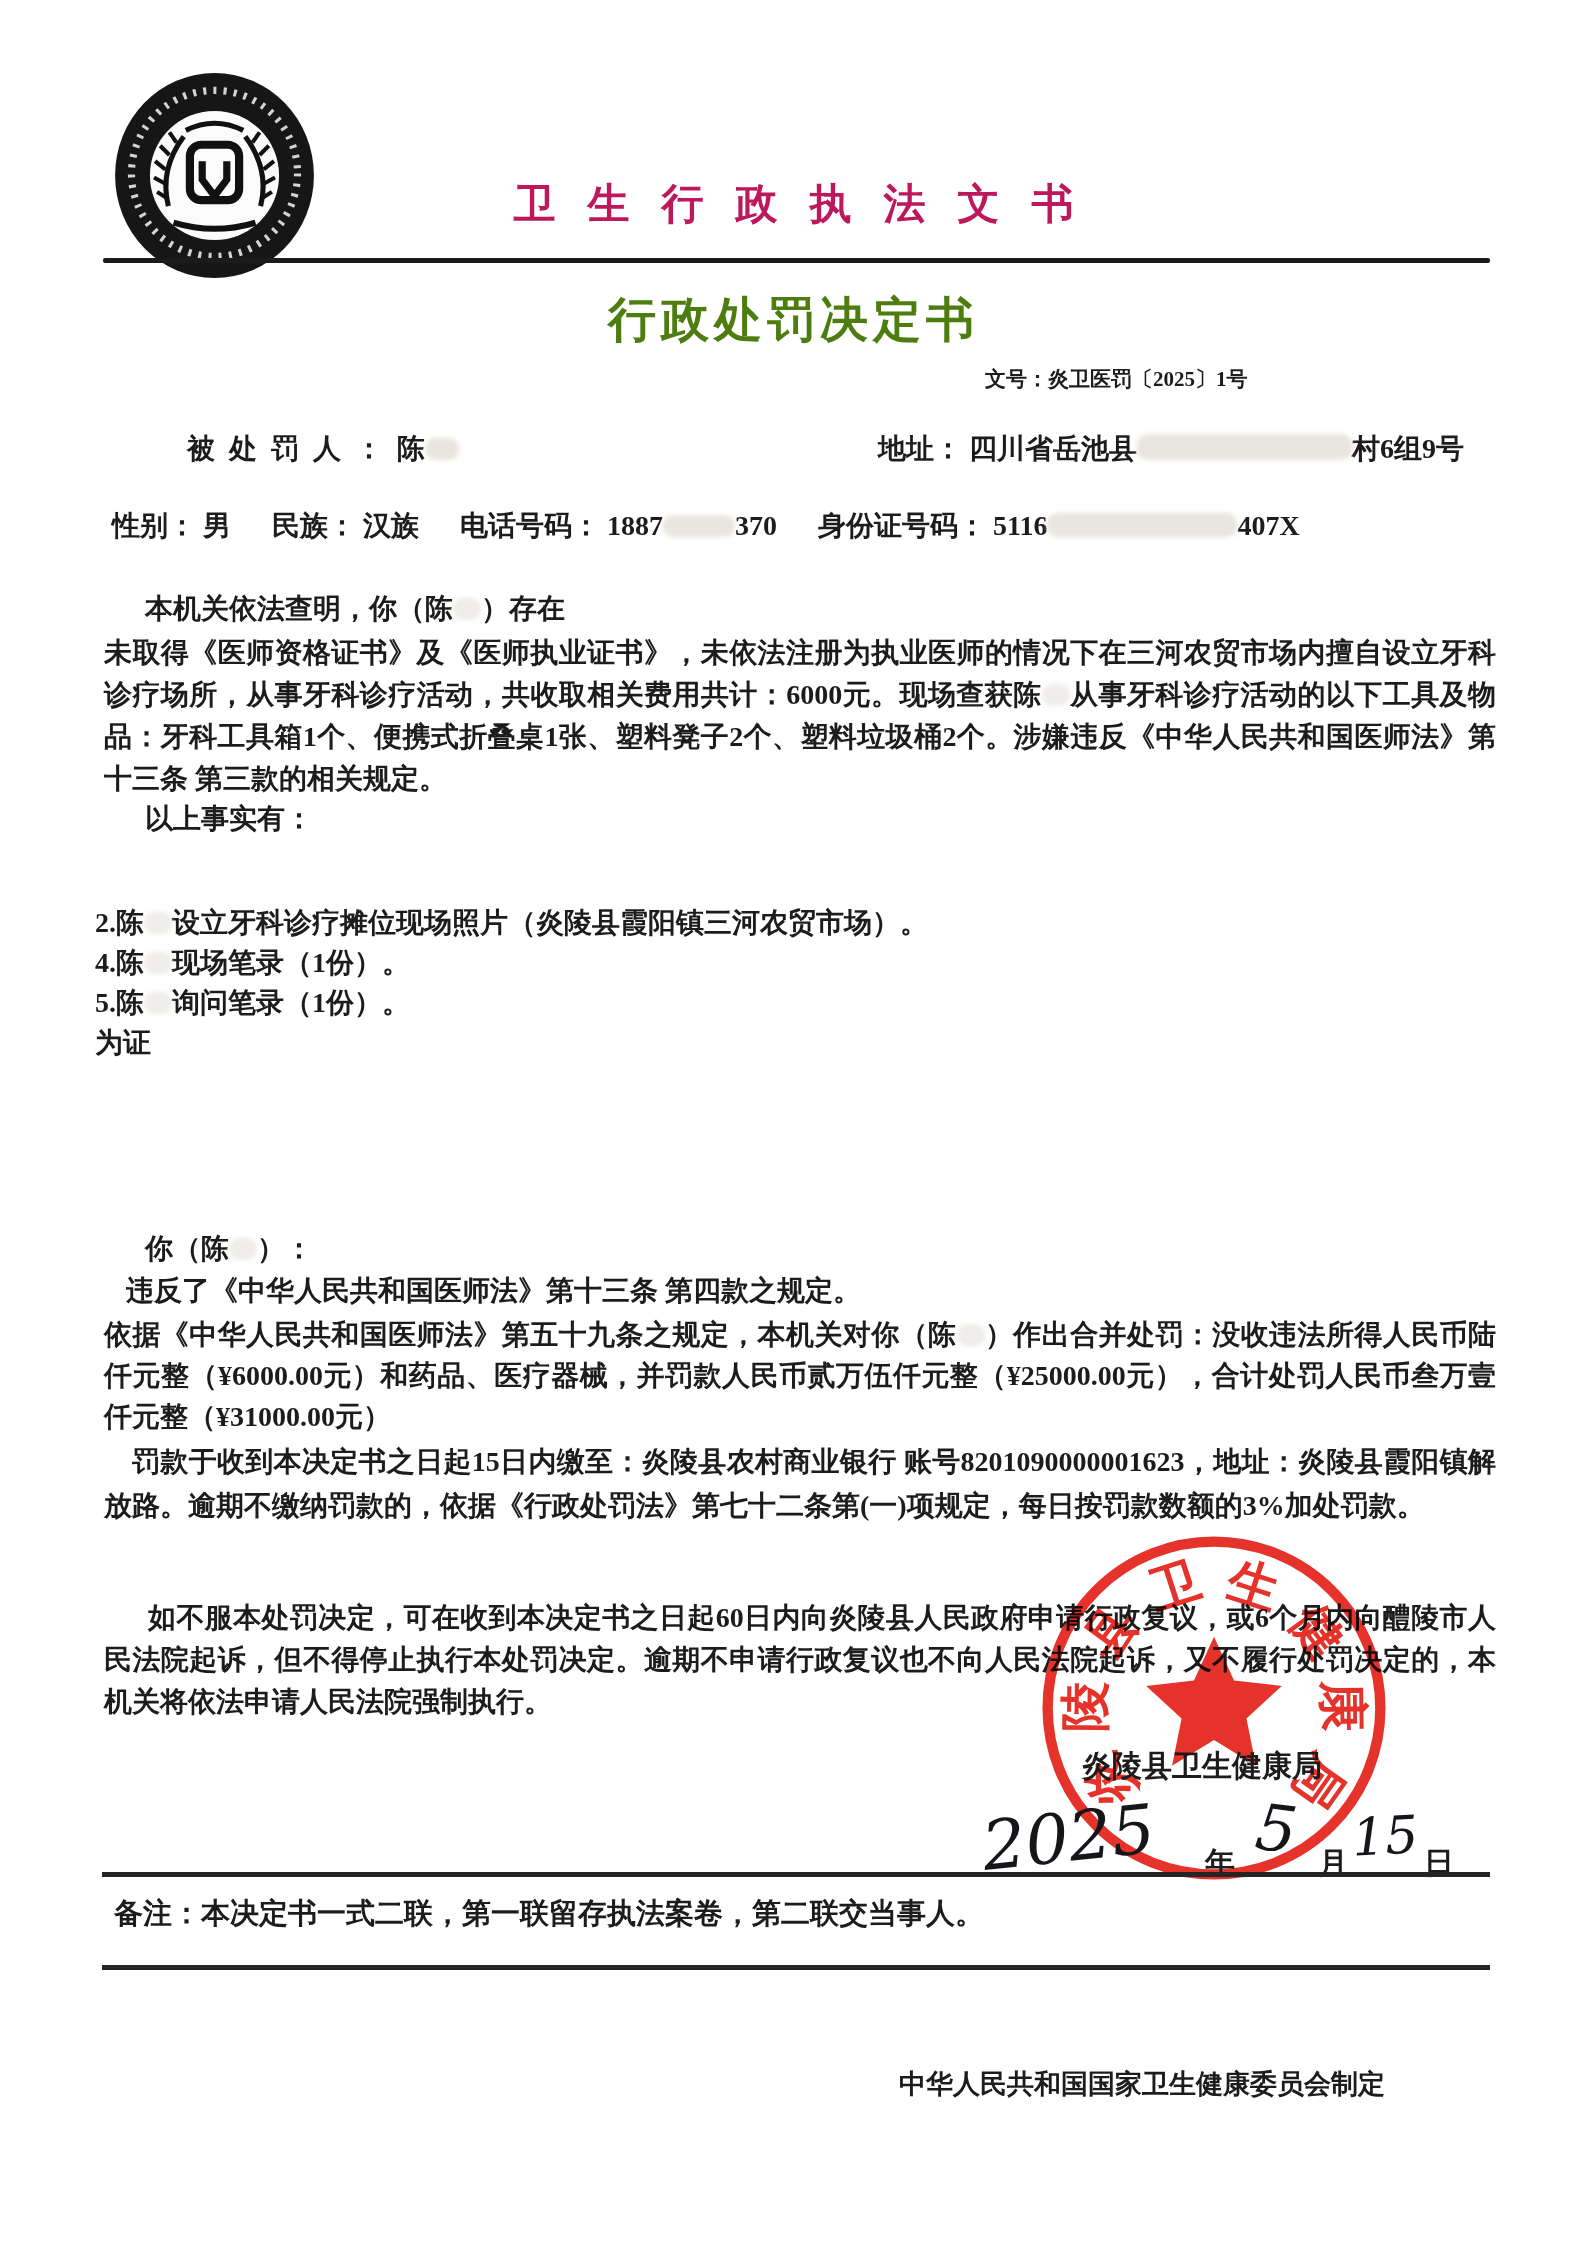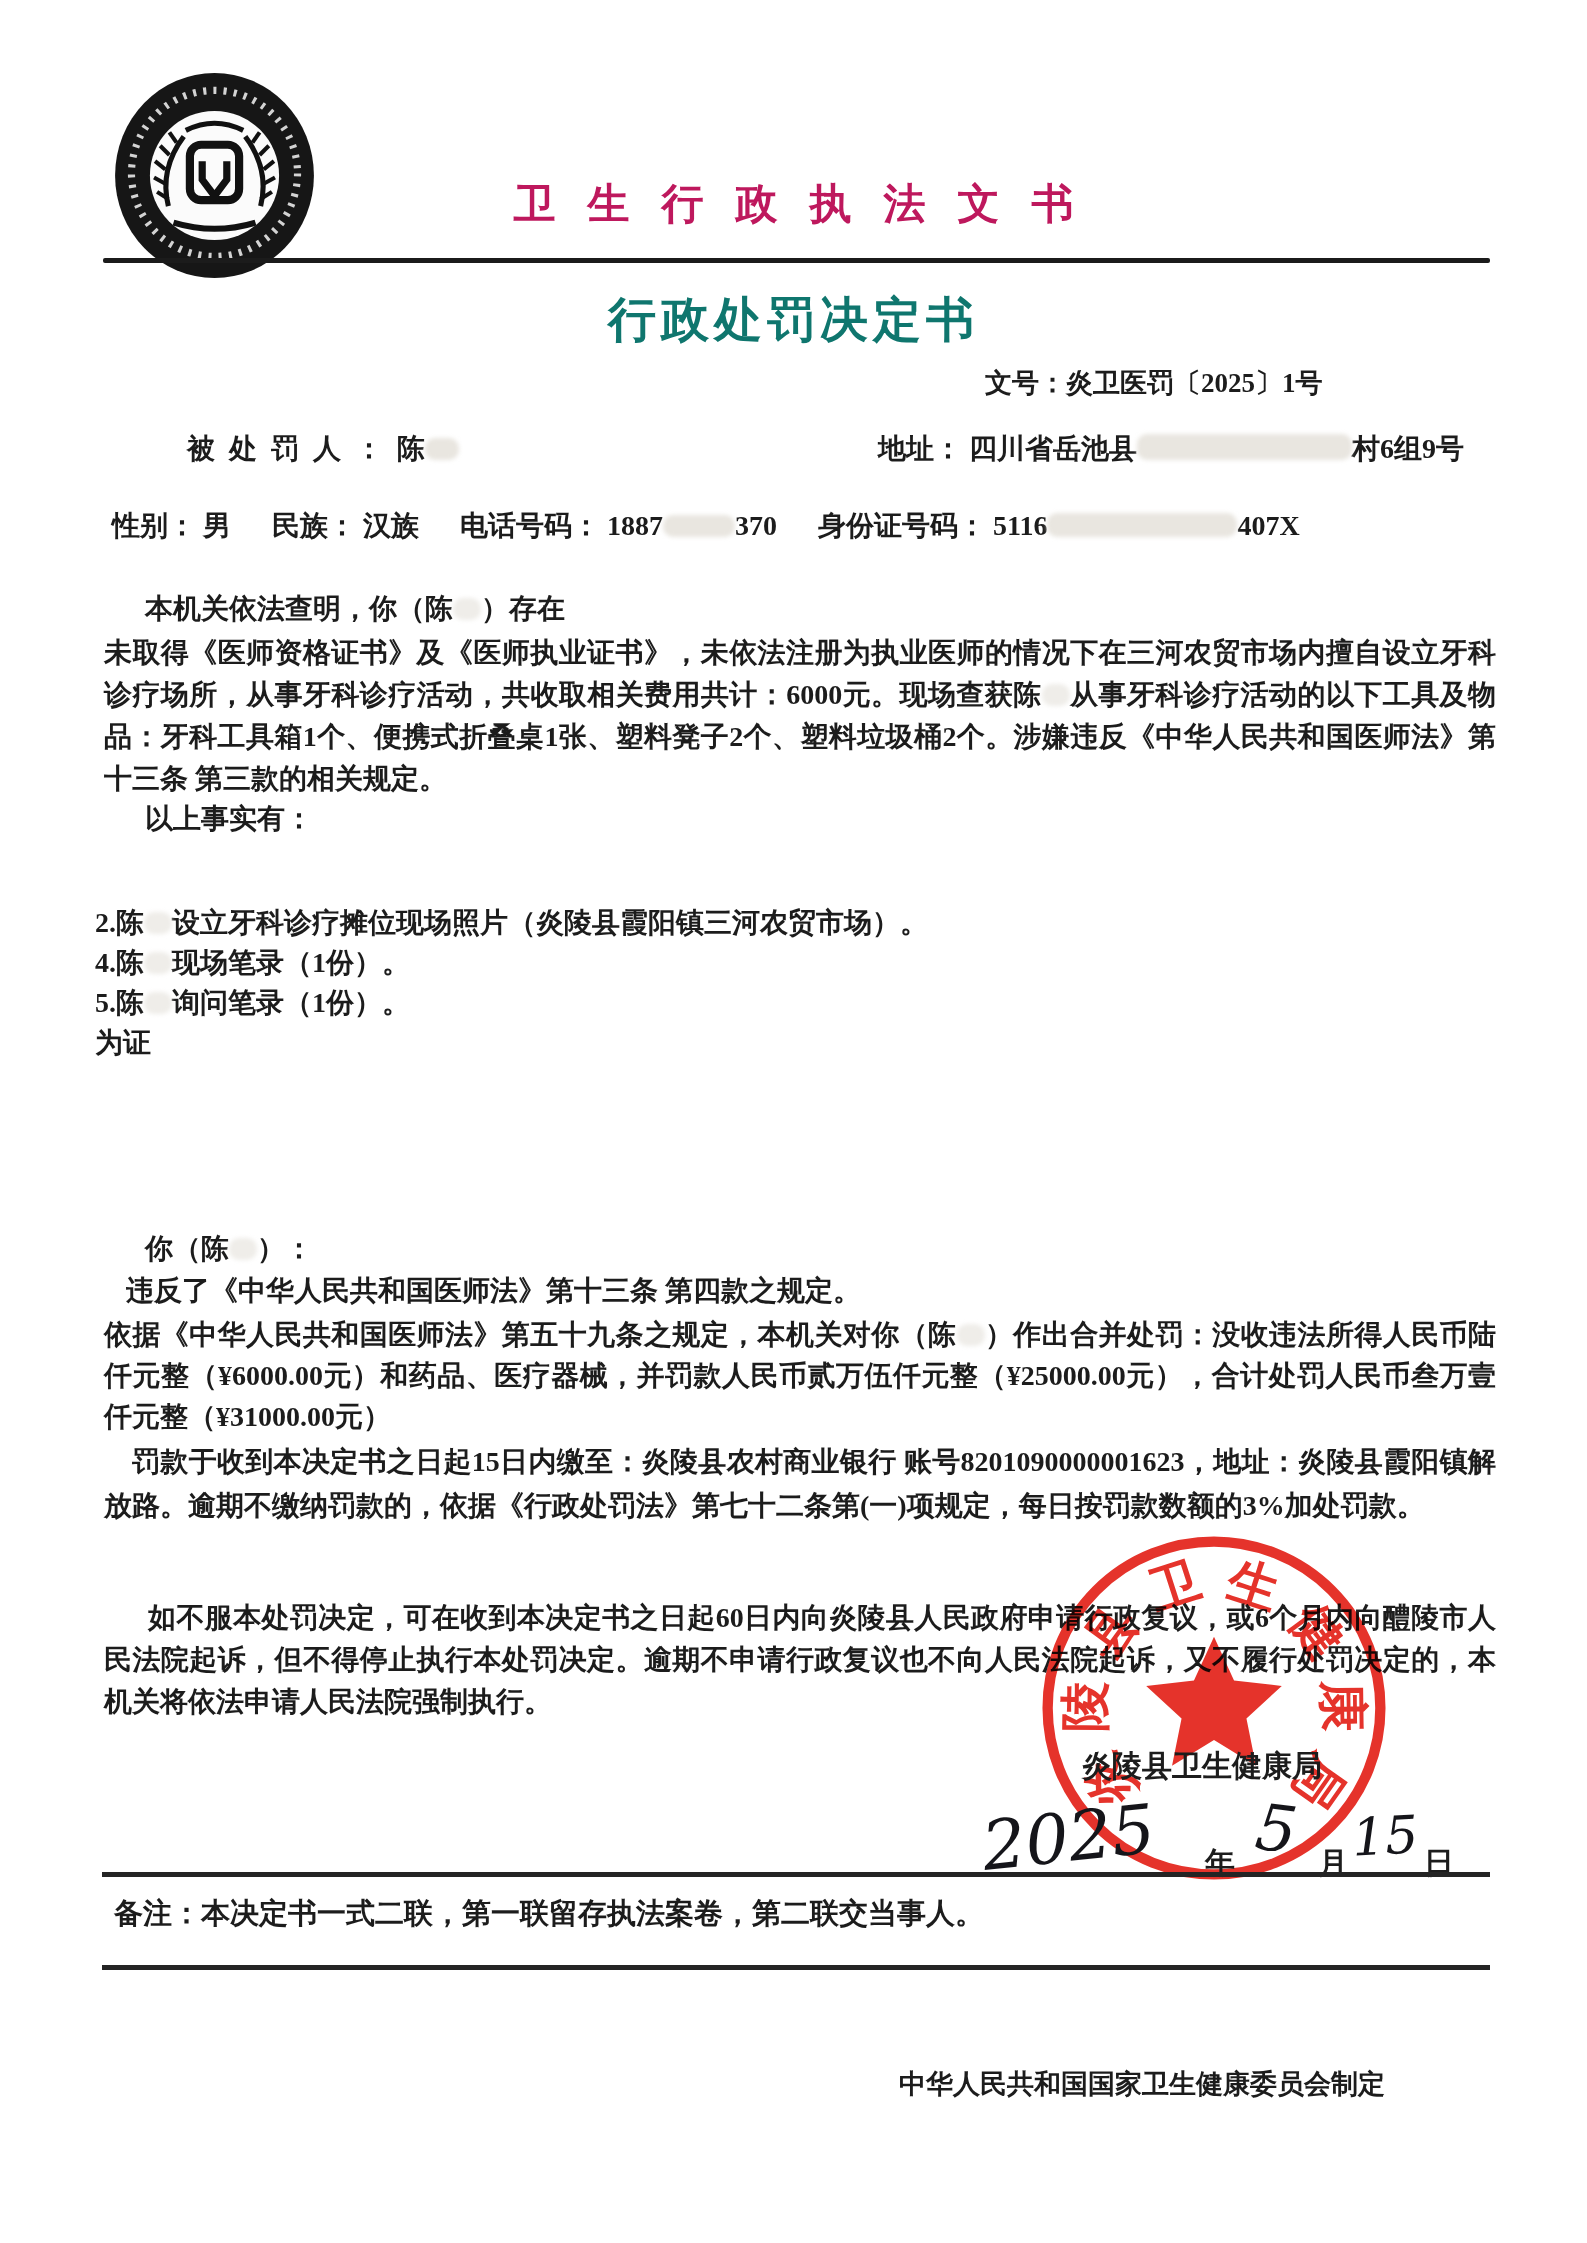--- a/index.html
+++ b/index.html
@@ -12,23 +12,23 @@
   
   .emblem{left:112px;top:70px;width:205px;height:212px;}
   .banner-title{
     left:0;top:176px;width:100%;text-align:center;
     font-size:42px;font-weight:600;letter-spacing:32px;text-indent:32px;
     color:#be185d;
   }
   .top-rule{left:103px;top:258px;width:1387px;height:5px;background:#1b1b1b;border-radius:2px;}
   .doc-title{
     left:0;top:288px;width:100%;text-align:center;
-    font-size:48px;font-weight:bold;letter-spacing:5px;color:#0f766e;
+    font-size:48px;font-weight:bold;letter-spacing:5px;color:#4d7c0f;
   }
-  .doc-number{left:985px;top:365px;font-size:27px;font-weight:600;}
+  .doc-number{left:985px;top:365px;font-size:21px;font-weight:600;}
   
   .party-line1{left:0;top:430px;width:100%;font-size:28px;font-weight:600;}
   .pl1-left{position:absolute;left:145px;top:0;white-space:nowrap;margin-left:42px;}
   .pl1-right{position:absolute;left:878px;top:0;white-space:nowrap;}
   .spaced-label{letter-spacing:14px;}
   .party-line2{left:112px;top:507px;font-size:28px;font-weight:600;white-space:nowrap;}
   .party-line2 .grp{margin-right:34px;}
   
   .para{font-size:28px;line-height:42px;font-weight:600;text-align:justify;}
   .findings-intro{left:145px;top:590px;font-size:28px;font-weight:600;}

